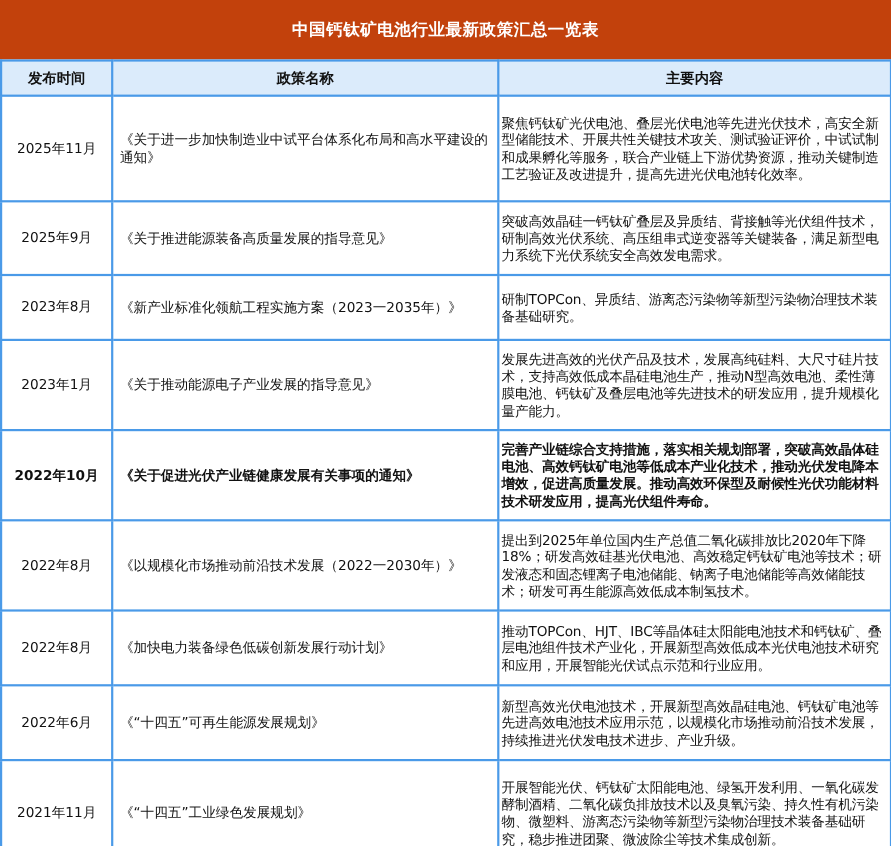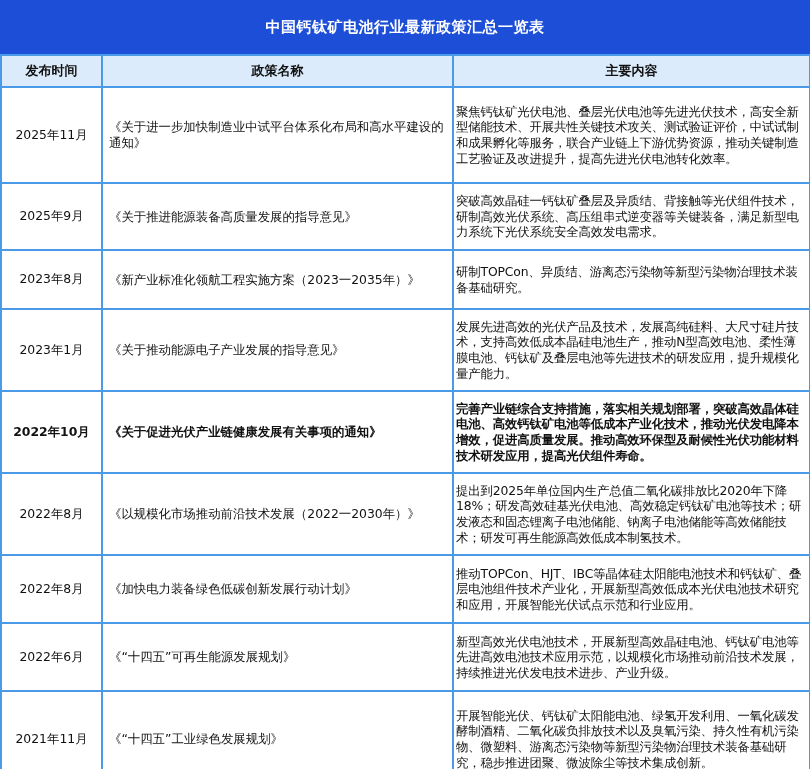--- a/index.html
+++ b/index.html
@@ -1,20 +1,20 @@
 <!DOCTYPE html>
 <html><head>
 <meta charset="utf-8">
 <style>
   html, body { margin: 0; padding: 0; background: #ffffff; }
   body { width: 810px; height: 769px; overflow: hidden; font-family: "DejaVu Sans", "Liberation Sans", sans-serif; }
   .wrap { position: relative; width: 810px; height: 769px; }
   .title-band {
     position: absolute; left: 0; top: 0; width: 810px; height: 54px;
-    background: #1d4ed8; color: #ffffff;
+    background: #c2410c; color: #ffffff;
     display: flex; align-items: center; justify-content: center;
     font-size: 15px; font-weight: bold; letter-spacing: 0.5px;
   }
   table {
     position: absolute; left: 0; top: 54px;
     border-collapse: collapse; table-layout: fixed;
     width: 809px;
   }
   col.c1 { width: 101px; }
   col.c2 { width: 351px; }

